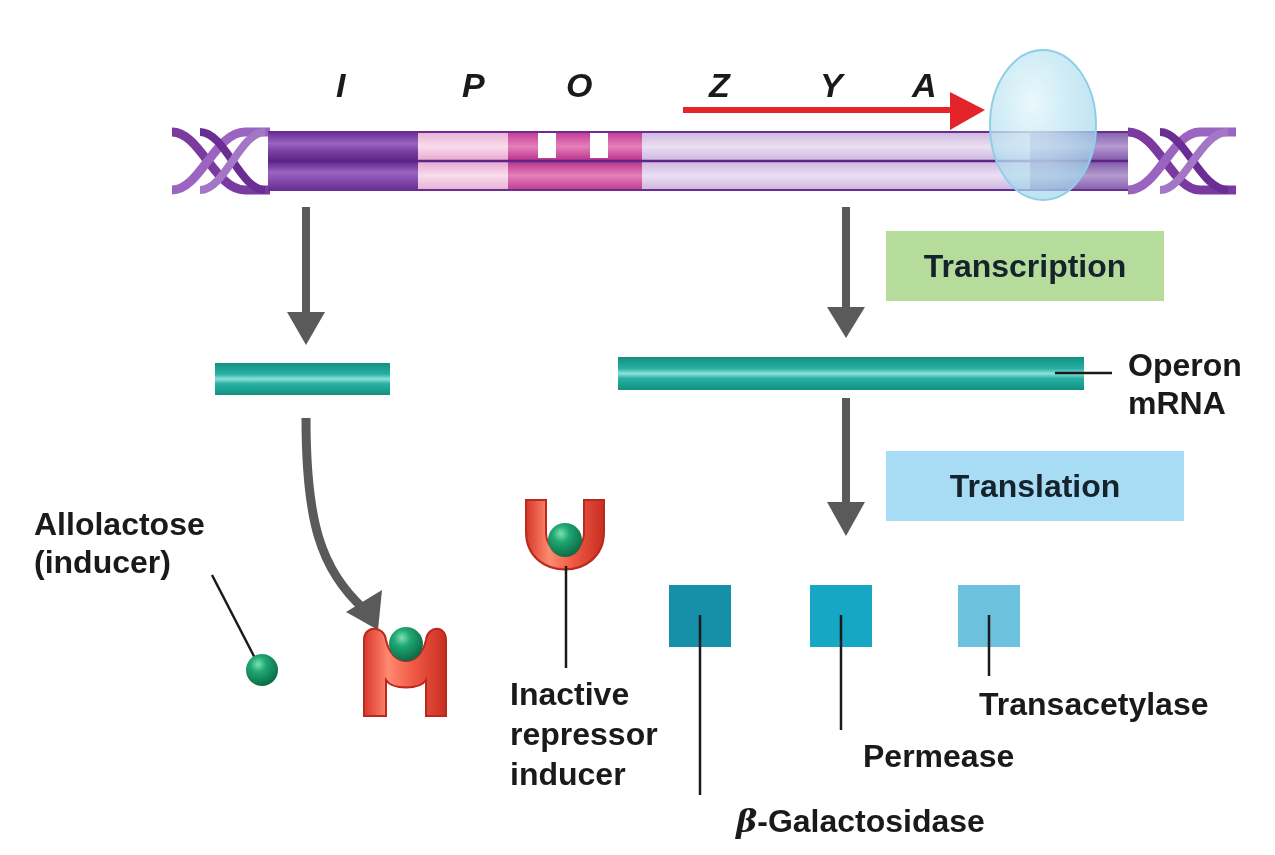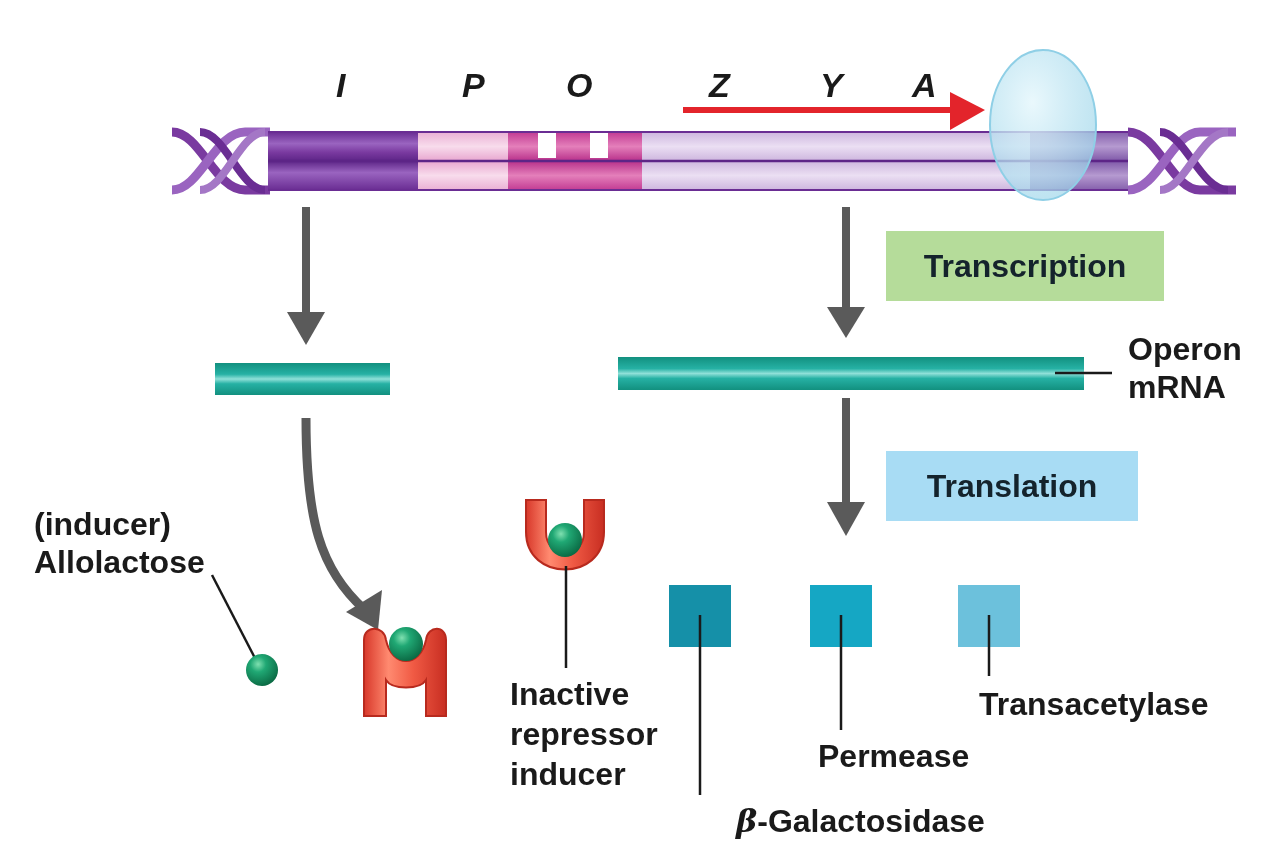--- a/index.html
+++ b/index.html
@@ -161,38 +161,38 @@
   <span class="lbl gene" style="left:336px;">I</span>
   <span class="lbl gene" style="left:462px;">P</span>
   <span class="lbl gene" style="left:566px;">O</span>
   <span class="lbl gene" style="left:709px;">Z</span>
   <span class="lbl gene" style="left:820px;">Y</span>
   <span class="lbl gene" style="left:912px;">A</span>
 
   <div class="box-label" style="left:886px;top:231px;width:278px;height:70px;background:#b5dc9a;text-align:right;">
     <span>Transcription</span>
   </div>
-  <div class="box-label" style="left:886px;top:451px;width:252px;height:70px;background:#a8dcf4;">
+  <div class="box-label" style="left:886px;top:451px;width:298px;height:70px;background:#a8dcf4;">
     <span>Translation</span>
   </div>
 
-  <div class="lbl big" style="left:1128px;top:330px;">
+  <div class="lbl big" style="left:1128px;top:346px;">
     <div>Operon</div>
     <div>mRNA</div>
   </div>
 
   <div class="lbl big" style="left:34px;top:505px;">
+    <div>Allolactose</div>
     <div>(inducer)</div>
-    <div>Allolactose</div>
   </div>
 
   <div class="lbl big" style="left:498px;top:674px;line-height:40px;margin-left:12px;">
     <div>Inactive</div>
     <div>repressor</div>
     <div>inducer</div>
   </div>
 
   <div class="lbl big" style="left:688px;top:802px;margin-left:48px;">
     <span class="beta">β</span><span>-Galactosidase</span>
   </div>
-  <div class="lbl big" style="left:818px;top:737px;">Permease</div>
+  <div class="lbl big" style="left:863px;top:737px;">Permease</div>
   <div class="lbl big" style="left:979px;top:685px;">Transacetylase</div>
 </div>
 
 </body></html>

